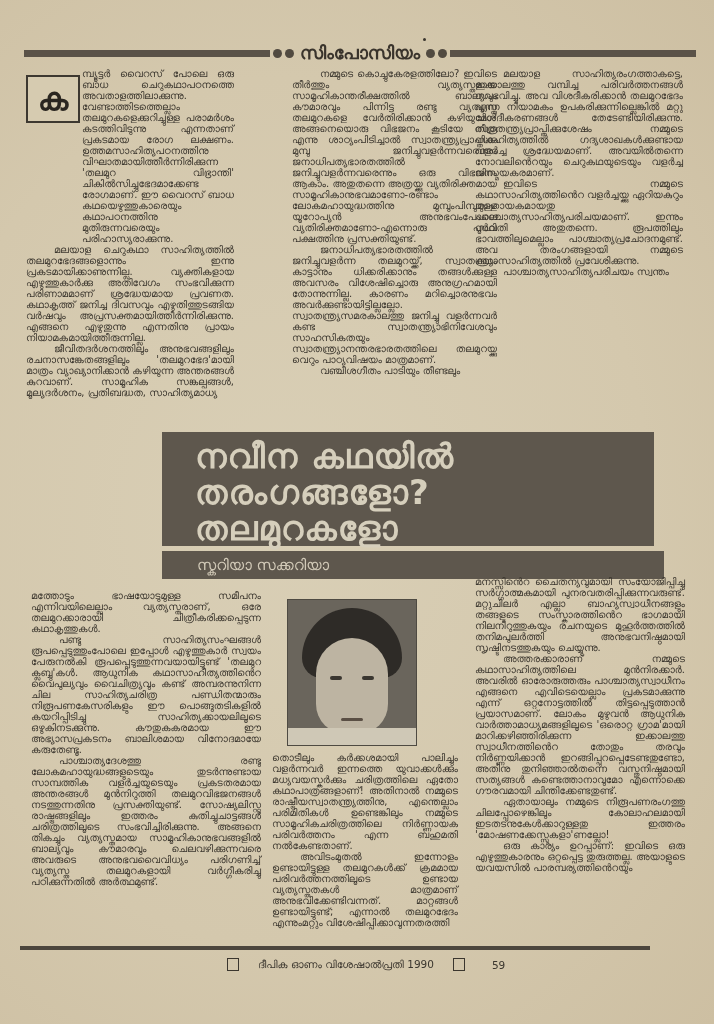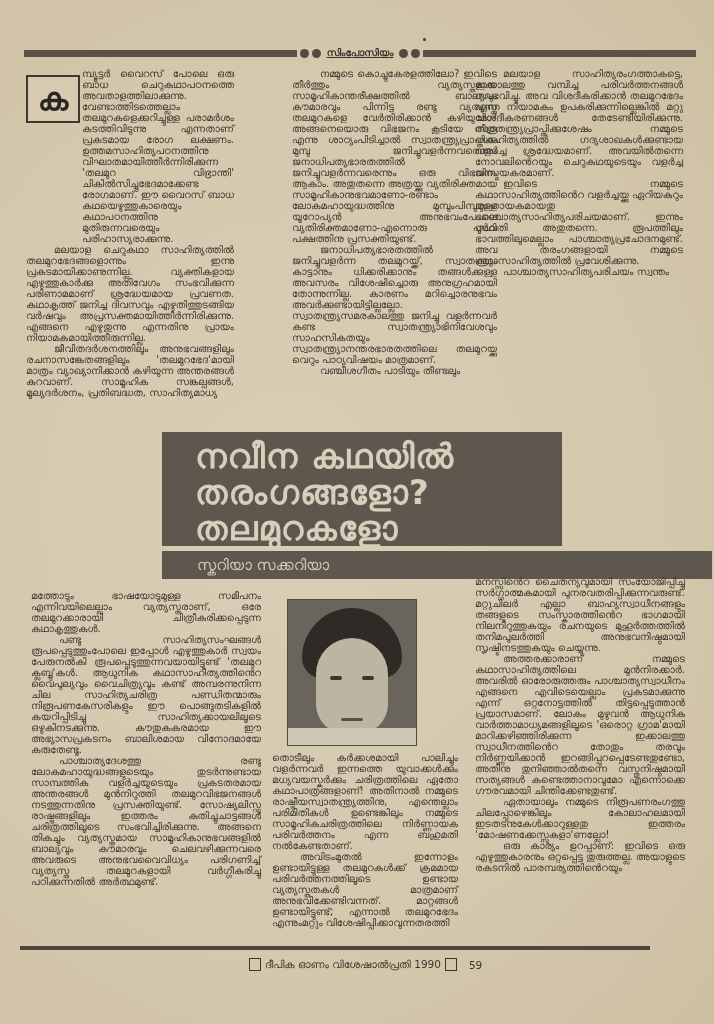--- a/index.html
+++ b/index.html
@@ -21,48 +21,48 @@
     position: absolute; left: 24px; top: 44px; width: 672px; height: 18px;
     display: flex; align-items: center;
   }
   .section-header .bar {
     flex: 1; height: 7px; background: #5a5248;
   }
   .section-header .center {
     display: flex; align-items: center; gap: 3px; padding: 0 3px;
   }
   .section-header .bullet { width: 9px; height: 9px; border-radius: 50%; background: #514a40; }
-  .section-header .title { font-size: 10px; color: #3a342c; padding: 0 3px; font-weight: bold; text-decoration: underline; }
+  .section-header .title { font-size: 18px; color: #3a342c; padding: 0 3px; font-weight: bold; }
 
   .col {
     position: absolute; font-size: 10px; line-height: 11px; text-align: justify;
     color: #3b362e;
   }
   .col p { margin: 0; text-indent: 0; }
   .col p.indent { text-indent: 28px; }
 
   .dropcap {
     position: absolute; left: 26px; top: 75px; width: 50px; height: 44px;
     border: 2px solid #3d3830; background: #d6cbb0;
     display: flex; align-items: center; justify-content: center;
     font-size: 32px; font-weight: bold; color: #2a2620;
   }
 
   
   .banner {
-    position: absolute; left: 162px; top: 432px; width: 400px; height: 114px;
+    position: absolute; left: 162px; top: 432px; width: 492px; height: 114px;
     background: #5e574d;
   }
   .banner .headline {
     position: absolute; left: 33px; top: 6px; right: 10px;
     color: #d6cfbc; font-weight: bold; font-size: 34px; line-height: 36px;
     letter-spacing: 1px;
   }
   .byline {
-    position: absolute; left: 162px; top: 551px; width: 550px; height: 28px;
+    position: absolute; left: 162px; top: 551px; width: 502px; height: 28px;
     background: #5e574d;
   }
   .byline span {
     position: absolute; left: 35px; top: 5px; color: #d2cab8; font-size: 15px;
   }
 
   
   .photo {
     position: absolute; left: 287px; top: 599px; width: 128px; height: 145px;
     background: #6a655c; overflow: hidden;
@@ -71,21 +71,21 @@
   .photo .hair { position: absolute; left: 14px; top: 8px; width: 100px; height: 70px; border-radius: 50px 50px 20px 20px; background: #2e2b27; }
   .photo .face { position: absolute; left: 28px; top: 38px; width: 72px; height: 96px; border-radius: 36px 36px 30px 30px; background: #bdb4a2; }
   .photo .eye { position: absolute; width: 12px; height: 4px; background: #3a3630; border-radius: 3px; top: 76px; }
   .photo .mouth { position: absolute; left: 53px; top: 118px; width: 22px; height: 3px; background: #5a4f44; border-radius: 2px; }
   .photo .shirt { position: absolute; left: 0; top: 128px; width: 128px; height: 20px; background: #cfc8b6; }
 
   
   .footer-rule { position: absolute; left: 20px; top: 946px; width: 630px; height: 4px; background: #4c463d; }
   .footer {
     position: absolute; left: 227px; top: 958px; font-size: 10.5px; color: #3b362e;
-    display: flex; align-items: center; gap: 4px; margin-left: 22px;
+    display: flex; align-items: center; gap: 19px;
   }
   .footer .box { width: 10px; height: 11px; border: 1px solid #3b362e; display: inline-block; }
   .footer .page-num { margin-left: 8px; }
 </style>
 </head>
 <body>
 
 <div class="page">
   <div class="dot-top"></div>
 
@@ -149,21 +149,21 @@
 
   <div class="col" style="left:272px; top:752px; width:186px;">
     <p>തൊടീലും കർക്കശമായി പാലിച്ചും വളർന്നവർ ഇന്നത്തെ യുവാക്കൾക്കും മധ്യവയസ്കർക്കും ചരിത്രത്തിലെ ഏതോ കഥാപാത്രങ്ങളാണ്! അതിനാൽ നമ്മുടെ രാഷ്ട്രീയസ്വാതന്ത്ര്യത്തിനു, എന്തെല്ലാം പരിമിതികൾ ഉണ്ടെങ്കിലും നമ്മുടെ സാമൂഹികചരിത്രത്തിലെ നിർണ്ണായക പരിവർത്തനം എന്ന ബഹുമതി നൽകേണ്ടതാണ്.</p>
     <p class="indent">അവിടംമുതൽ ഇന്നോളം ഉണ്ടായിട്ടുള്ള തലമുറകൾക്ക് ക്രമമായ പരിവർത്തനത്തിലൂടെ ഉണ്ടായ വ്യത്യസ്തതകൾ മാത്രമാണ് അനുഭവിക്കേണ്ടിവന്നത്. മാറ്റങ്ങൾ ഉണ്ടായിട്ടുണ്ട്; എന്നാൽ തലമുറഭേദം എന്നുംമറ്റും വിശേഷിപ്പിക്കാവുന്നതരത്തി</p>
   </div>
 
   <div class="col" style="left:475px; top:576px; width:210px;">
     <p>മനസ്സിൻെറ ചൈതന്യവുമായി സംയോജിപ്പിച്ചു സർഗ്ഗാത്മകമായി പുനരവതരിപ്പിക്കുന്നവരുണ്ട്. മറ്റുചിലർ എല്ലാ ബാഹ്യസ്വാധീനങ്ങളും തങ്ങളുടെ സംസ്കാരത്തിൻെറ ഭാഗമായി നിലനിറുത്തുകയും രചനയുടെ മുഹൂർത്തത്തിൽ തനിമപുലർത്തി അനുഭവനിഷ്ഠമായി സൃഷ്ടിനടത്തുകയും ചെയ്യുന്നു.</p>
     <p class="indent">അത്തരക്കാരാണ് നമ്മുടെ കഥാസാഹിത്യത്തിലെ മുൻനിരക്കാർ. അവരിൽ ഓരോരുത്തരും പാശ്ചാത്യസ്വാധീനം എങ്ങനെ എവിടെയെല്ലാം പ്രകടമാക്കുന്നു എന്ന് ഒറ്റനോട്ടത്തിൽ തിട്ടപ്പെടുത്താൻ പ്രയാസമാണ്. ലോകം മുഴുവൻ ആധുനിക വാർത്താമാധ്യമങ്ങളിലൂടെ 'ഒരൊറ്റ ഗ്രാമ'മായി മാറിക്കഴിഞ്ഞിരിക്കുന്ന ഇക്കാലത്തു സ്വാധീനത്തിൻെറ തോതും തരവും നിർണ്ണയിക്കാൻ ഇറങ്ങിപ്പുറപ്പെടേണ്ടതുണ്ടോ, അതിനു തുനിഞ്ഞാൽതന്നെ വസ്തുനിഷ്ഠമായി സത്യങ്ങൾ കണ്ടെത്താനാവുമോ എന്നൊക്കെ ഗൗരവമായി ചിന്തിക്കേണ്ടതുണ്ട്.</p>
     <p class="indent">ഏതായാലും നമ്മുടെ നിരൂപണരംഗത്തു ചിലപ്പോഴെങ്കിലും കോലാഹലമായി ഇടതട്നുകേൾക്കാറുള്ളതു ഇത്തരം 'മോഷണക്കേസ്സുകളാ'ണല്ലോ!</p>
-    <p class="indent">ഒരു കാര്യം ഉറപ്പാണ്: ഇവിടെ ഒരു എഴുത്തുകാരനും ഒറ്റപ്പെട്ട തുരുത്തല്ല. അയാളുടെ രകടനിൽ പാരമ്പര്യത്തിൻെറയും</p>
+    <p class="indent">ഒരു കാര്യം ഉറപ്പാണ്: ഇവിടെ ഒരു എഴുത്തുകാരനും ഒറ്റപ്പെട്ട തുരുത്തല്ല. അയാളുടെ യവയസിൽ പാരമ്പര്യത്തിൻെറയും</p>
   </div>
 
   <div class="footer-rule"></div>
   <div class="footer">
     <span class="box"></span>
     <span>ദീപിക ഓണം വിശേഷാൽപ്രതി 1990</span>
     <span class="box"></span>
     <span class="page-num">59</span>
   </div>
 </div>

